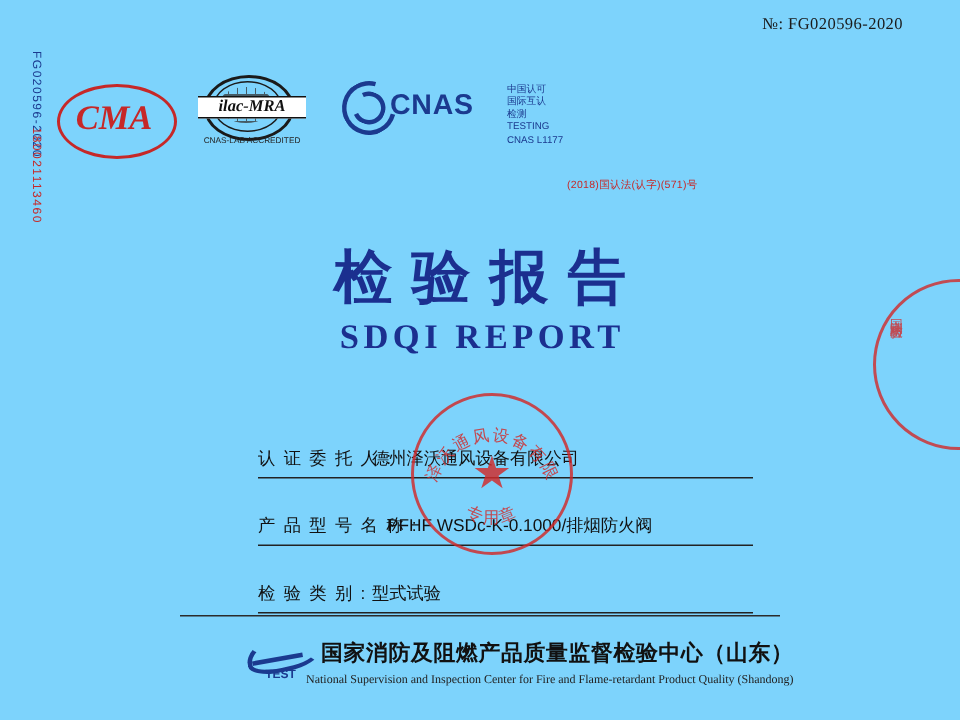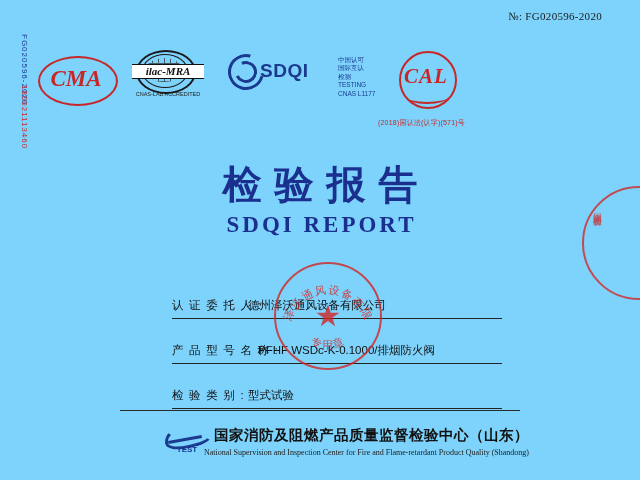--- a/index.html
+++ b/index.html
@@ -443,30 +443,25 @@
       <div class="grid"></div>
       <div class="band">ilac-MRA</div>
       <div class="sub">CNAS-LAB ACCREDITED</div>
     </div>
 
     <div class="cnas">
       <div class="mark">
         <div class="c1"></div>
         <div class="c2"></div>
       </div>
-      <div class="word">SDQI</div>
+      <div class="word">CNAS</div>
     </div>
 
     <div class="cnas-text">中国认可<br>国际互认<br>检测<br>TESTING<br>CNAS L1177</div>
 
-    <div class="cal">
-      <div class="outer"></div>
-      <div class="letters">CAL</div>
-      <div class="tail"></div>
-    </div>
     <div class="cal-code">(2018)国认法(认字)(571)号</div>
   </div>
 
   <div class="title-cn">检验报告</div>
   <div class="title-en">SDQI REPORT</div>
 
   <div class="fields">
     <div class="field-row" id="row1">
       <span class="field-label">认 证 委 托 人 :</span>
       <span class="field-value">德州泽沃通风设备有限公司</span>

